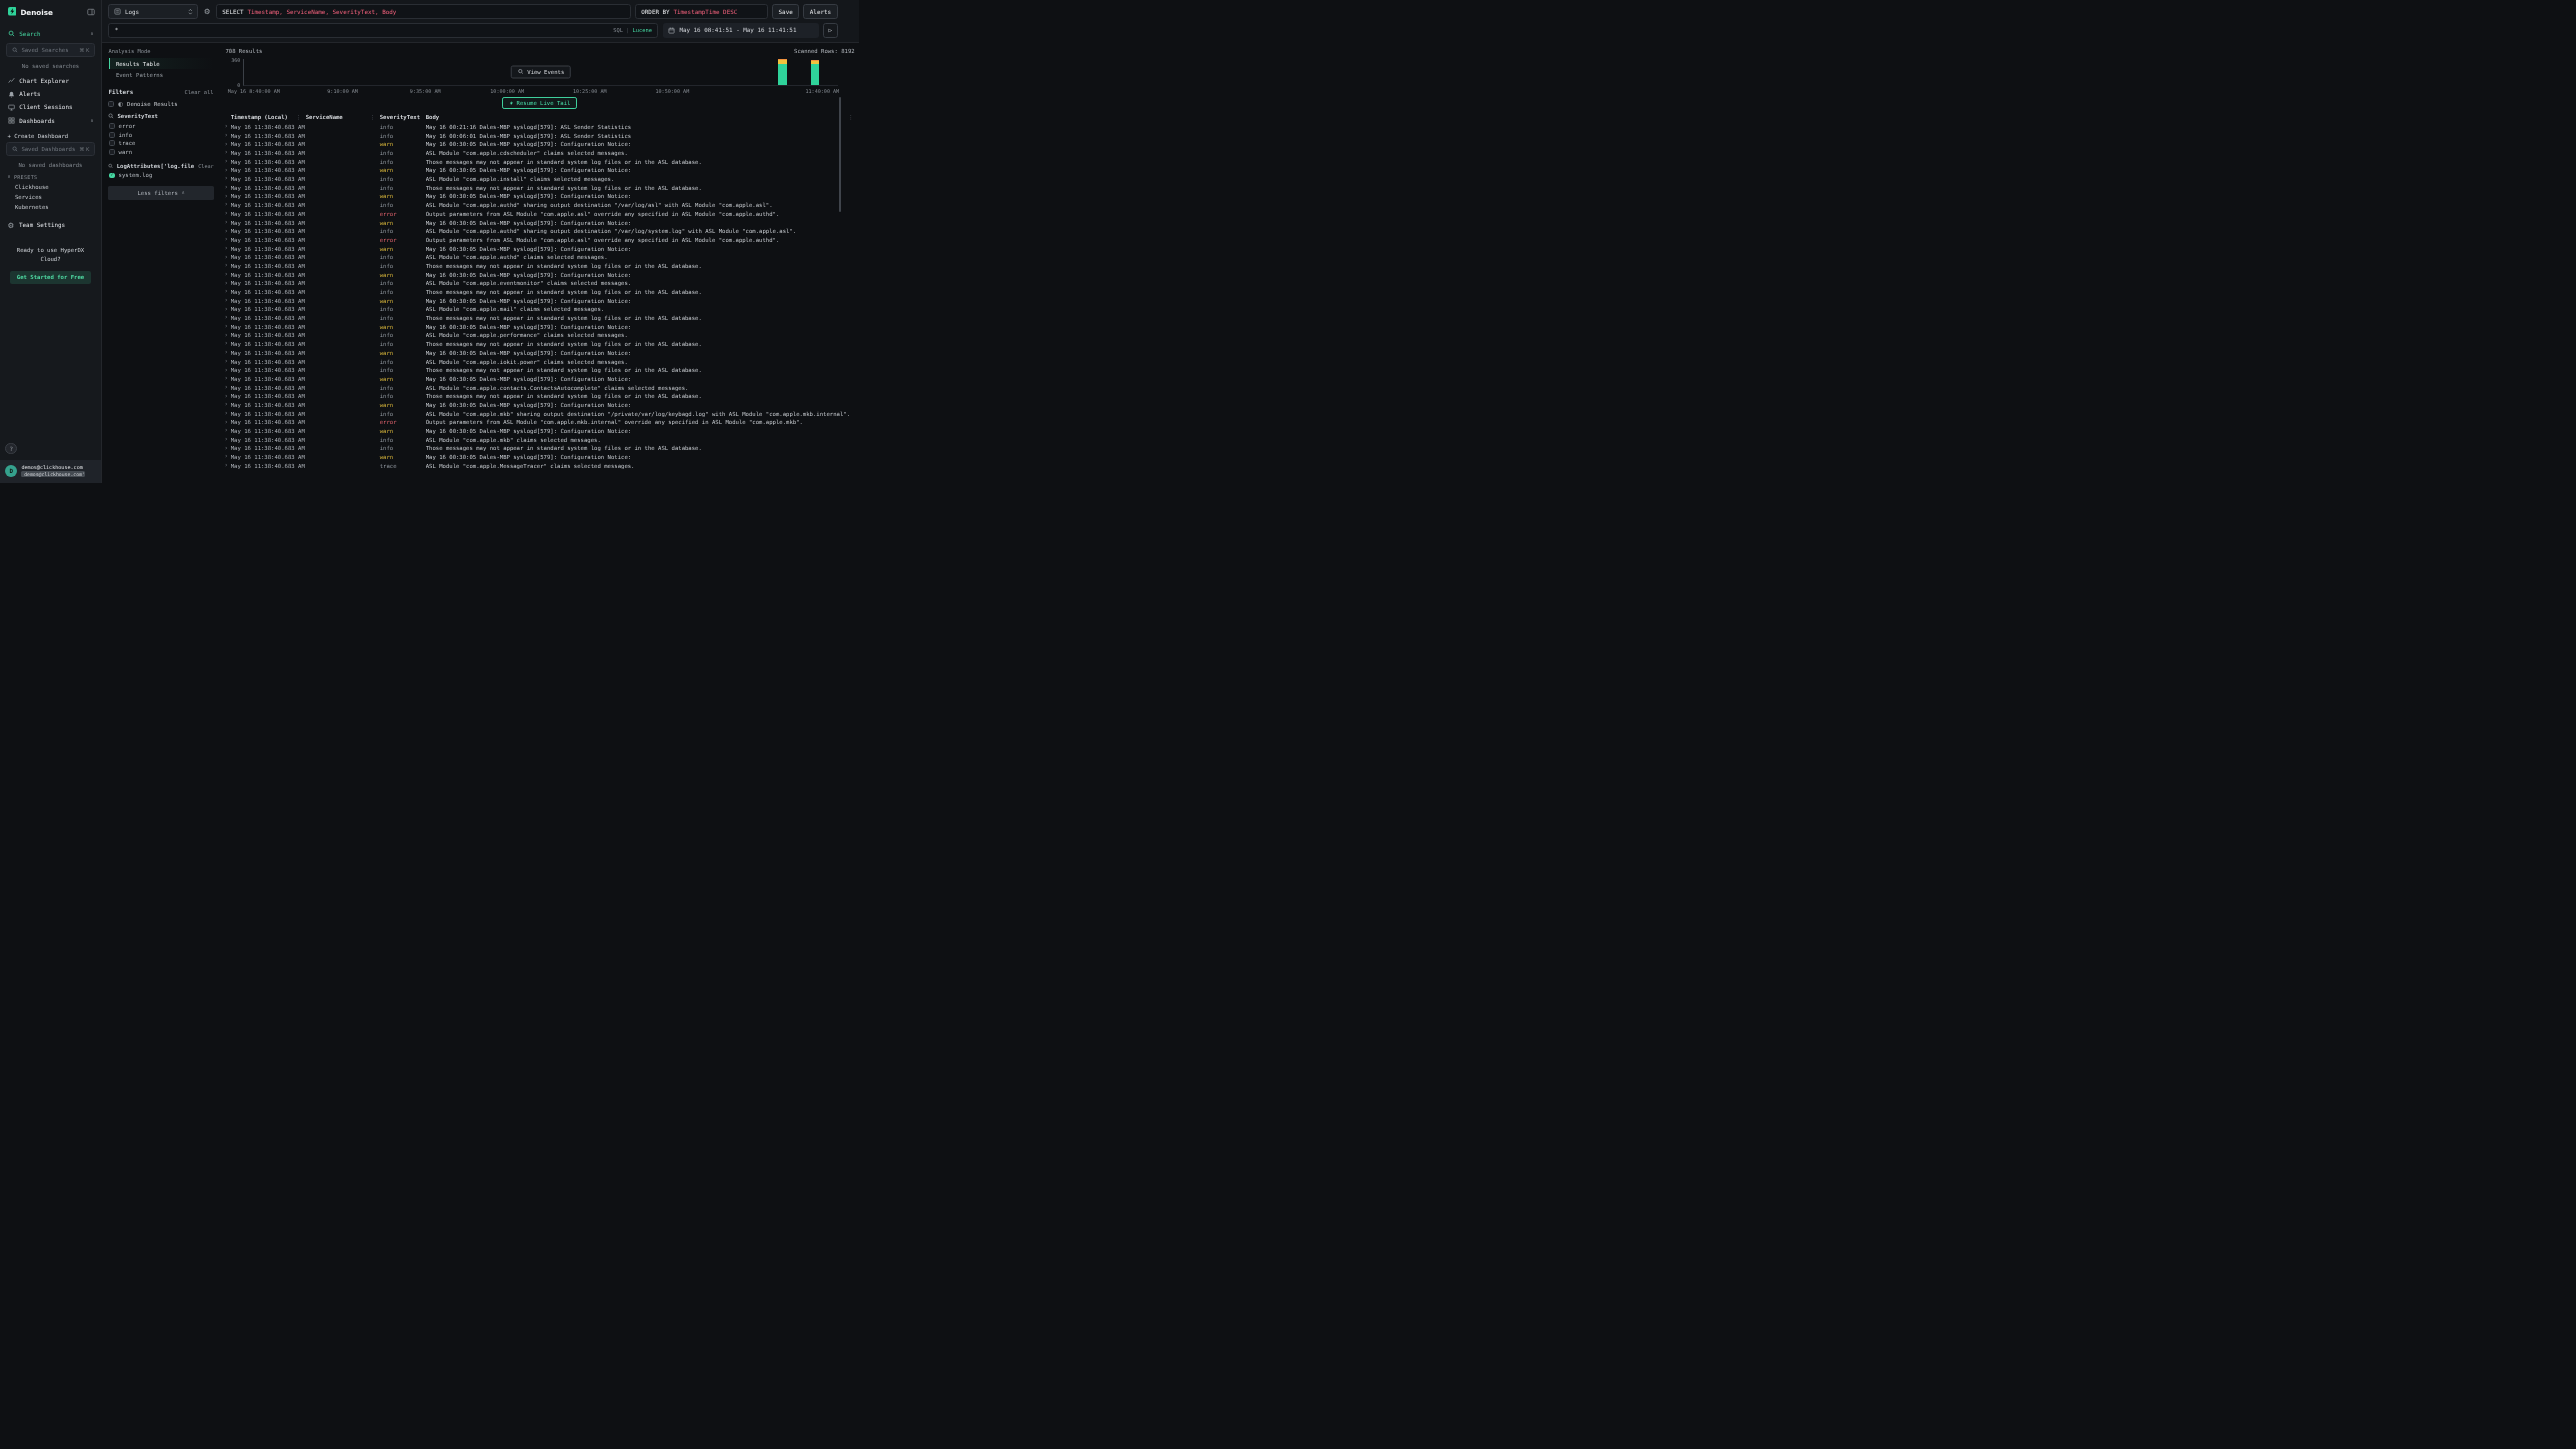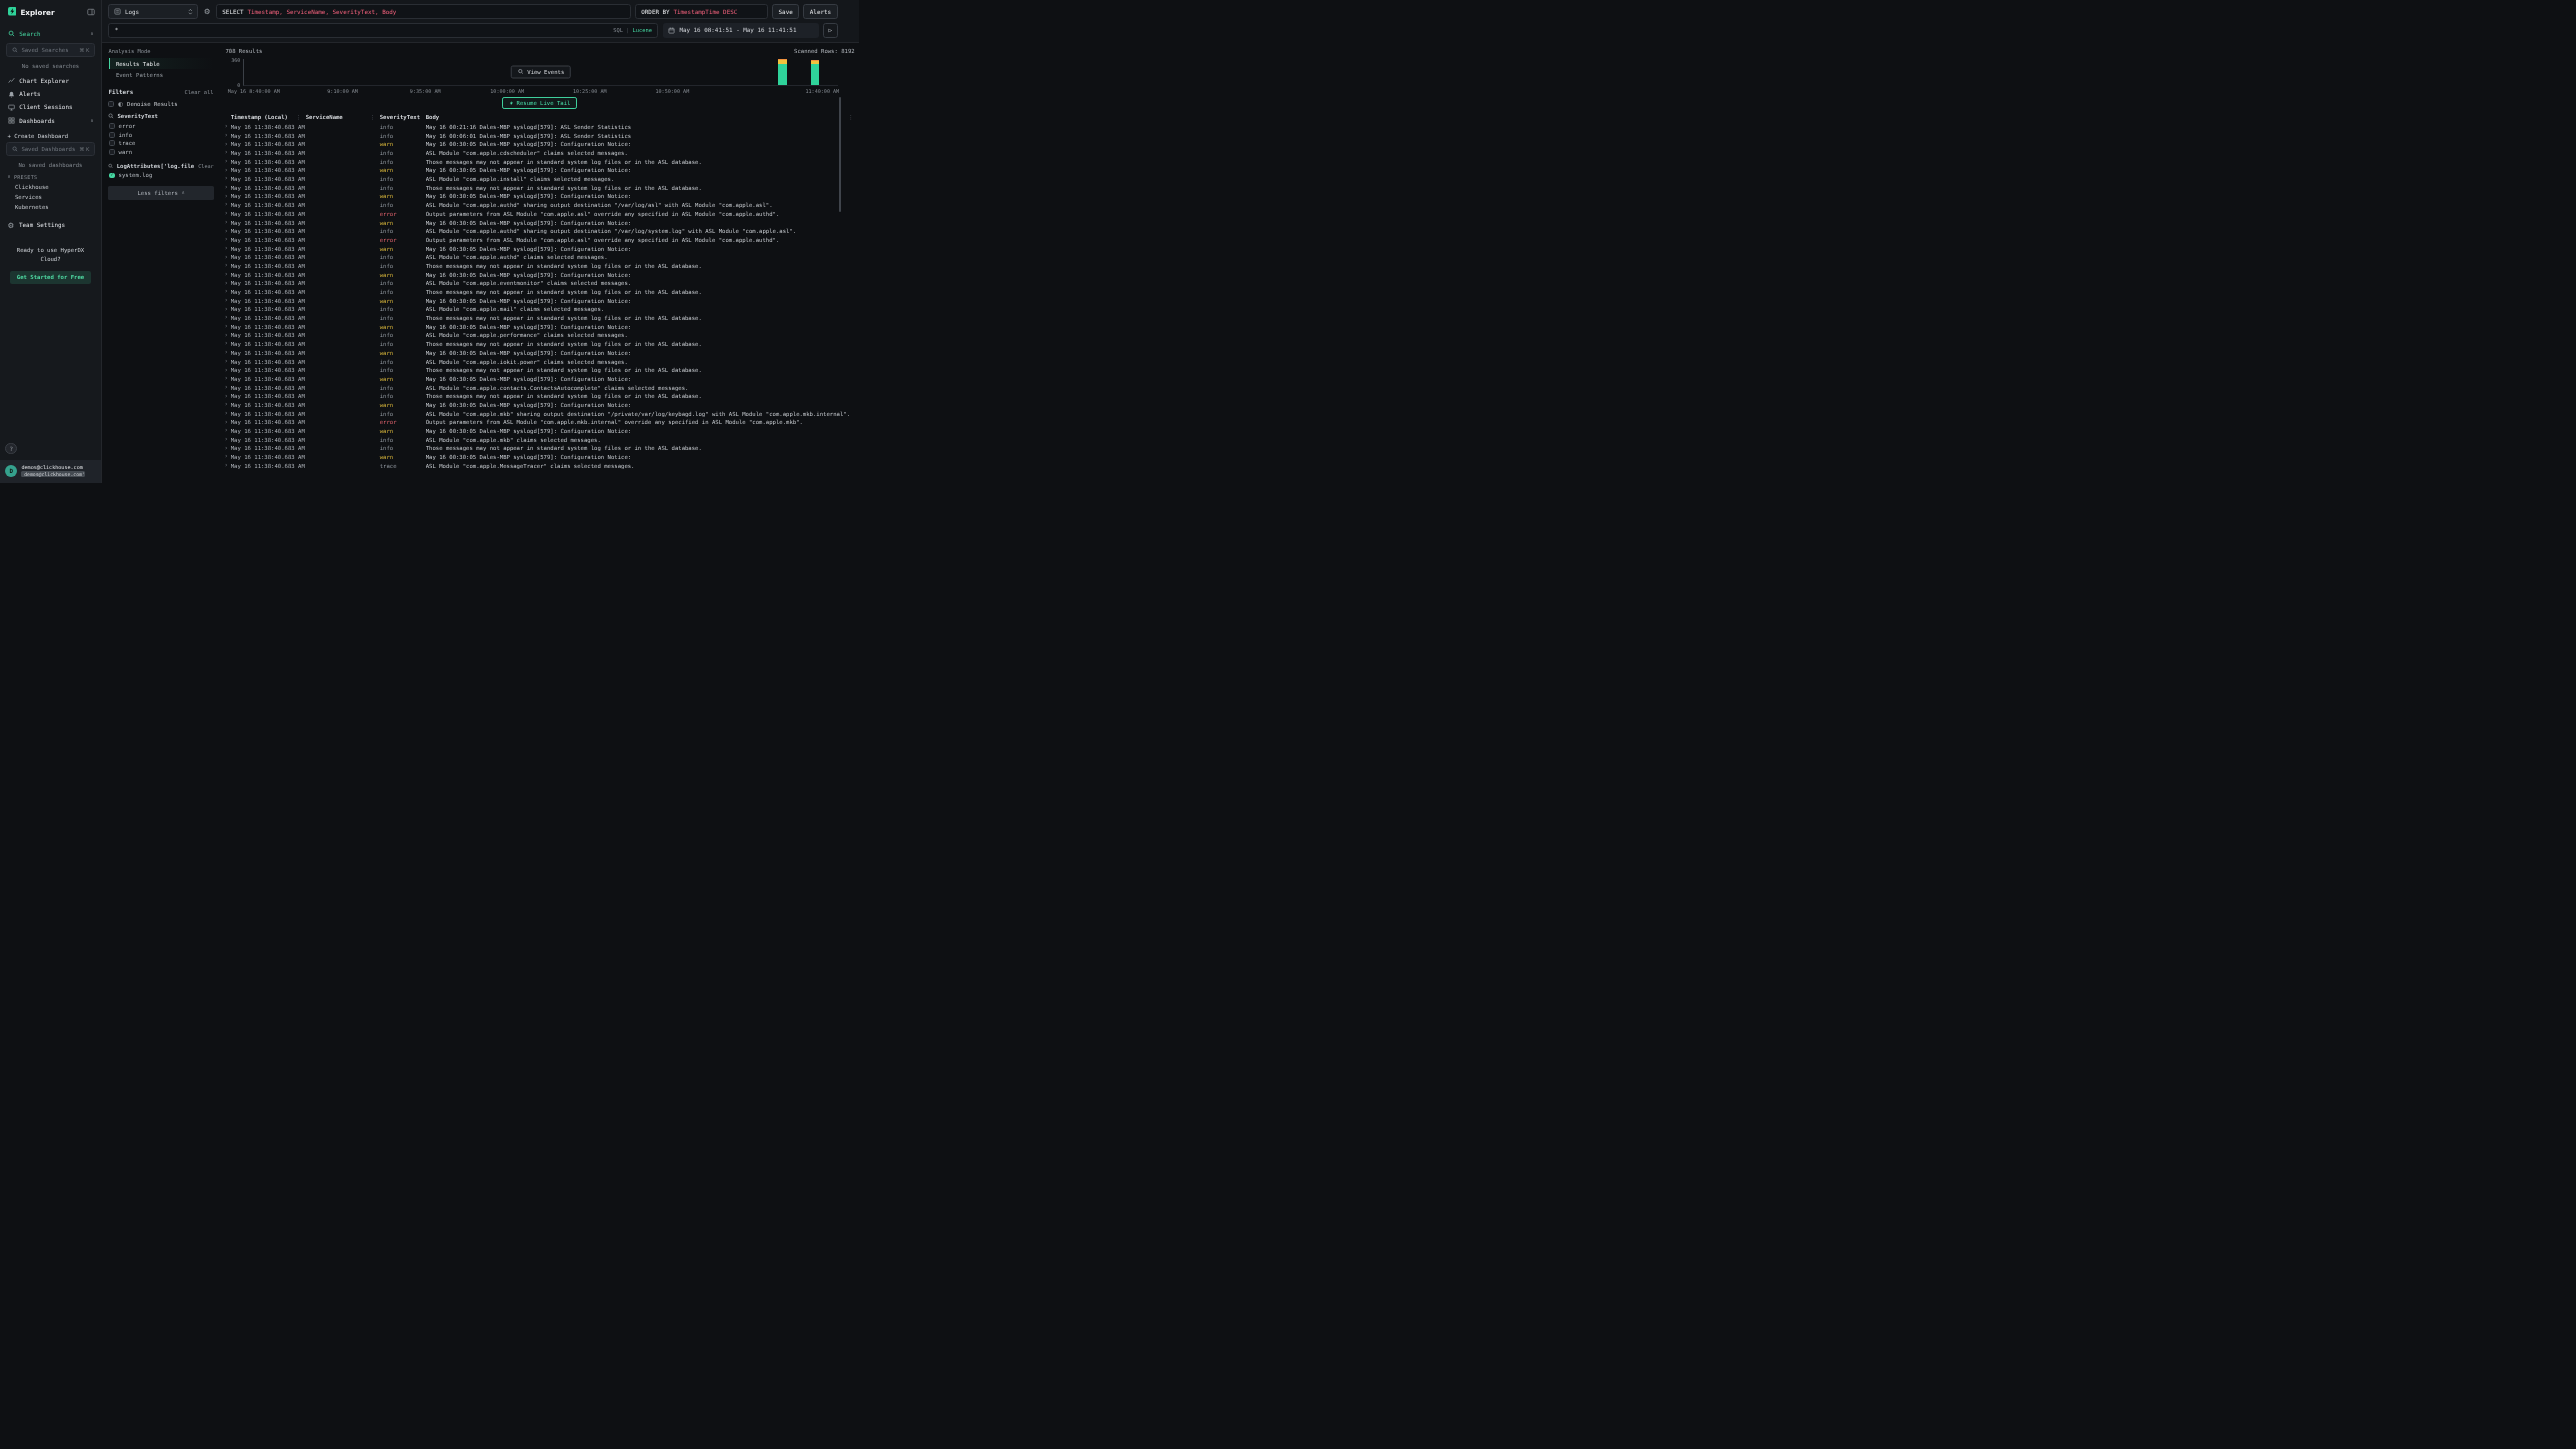--- a/index.html
+++ b/index.html
@@ -142,21 +142,21 @@
 
   <aside class="sidebar">
     <div class="sb-head">
       <div class="logo">
         <span>
           <svg width="8.6" height="8.6" viewBox="0 0 16 16">
               <rect width="16" height="16" rx="3.5" fill="#2fd39a"></rect>
               <path d="M9.3 2.4 4.4 9h3.1l-1.1 4.6L11.6 7H8.4z" fill="#0c1310"></path>
             </svg>
         </span>
-        <span>Explorer</span>
+        <span>Denoise</span>
       </div>
       <span class="panel-toggle">
         <svg width="8" height="8" viewBox="0 0 16 16" fill="none" stroke="currentColor" stroke-width="1.4">
             <rect x="1.5" y="2.5" width="13" height="11" rx="2"></rect>
             <line x1="10" y1="2.5" x2="10" y2="13.5"></line>
           </svg>
       </span>
     </div>
 
     <div class="sb-row active" style="margin-top:4.3px;">

